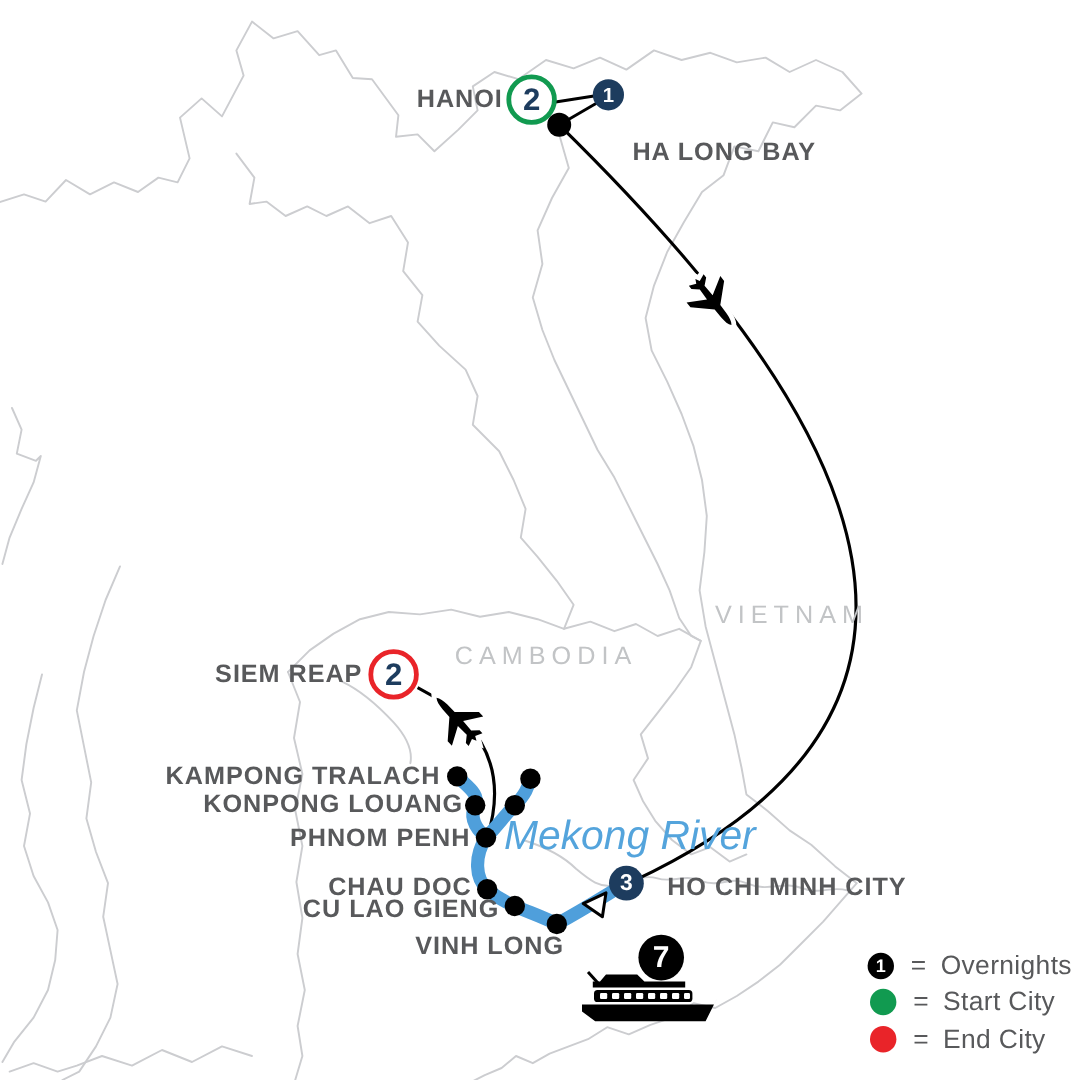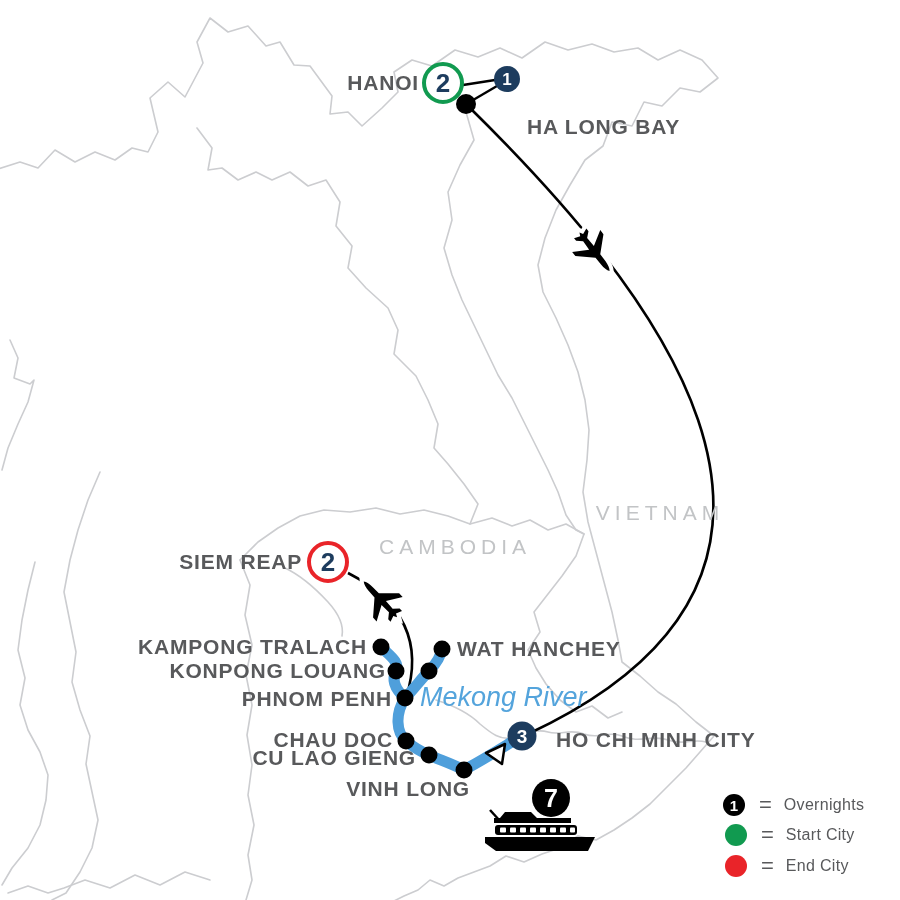--- a/index.html
+++ b/index.html
@@ -11,38 +11,38 @@
   .conn{stroke:#000;stroke-width:2.4;}
   .river{fill:none;stroke:var(--river,#4f9fdb);stroke-width:11;stroke-linecap:round;stroke-linejoin:round;}
   .dot{fill:#000;}
   .halo{fill:#fff;stroke:#fff;stroke-width:7;}
   .planebody{fill:#000;}
   .lbl{position:absolute;white-space:nowrap;transform:translateY(-50%);
        font-weight:bold;font-size:21px;letter-spacing:.8px;color:var(--city,#58595b);}
   .country{position:absolute;white-space:nowrap;transform:translate(-50%,-50%);
        font-size:21px;letter-spacing:5px;color:var(--country,#c2c4c6);font-weight:400;}
   .riverlbl{position:absolute;white-space:nowrap;transform:translateY(-50%);
-       font-style:italic;font-size:27px;color:var(--riverText,#54a4dc);}
+       font-style:italic;font-size:34px;color:var(--riverText,#54a4dc);}
   .badge{position:absolute;transform:translate(-50%,-50%);border-radius:50%;
        display:flex;align-items:center;justify-content:center;font-weight:bold;line-height:1;}
   .ring{width:34px;height:34px;background:#fff;border:4px solid;color:var(--navy,#1d3c5e);font-size:26px;}
   .ring.green{border-color:var(--green,#119a50);}
   .ring.red{border-color:var(--red,#e92429);}
   .fill{background:var(--navy,#1d3c5e);color:#fff;}
   .b-halong{width:26px;height:26px;font-size:17px;}
   .b-hcmc{width:29px;height:29px;font-size:19px;}
   .b-ship{width:38px;height:38px;font-size:25px;background:#000;color:#fff;}
   .legend-row{position:absolute;display:flex;align-items:center;height:22px;}
   .legend-dot{width:22px;height:22px;border-radius:50%;display:flex;align-items:center;
        justify-content:center;font-weight:bold;font-size:15px;color:#fff;flex:0 0 auto;}
   .legend-dot.black{background:#000;}
   .legend-dot.green{background:var(--green,#17a54f);}
   .legend-dot.red{background:var(--red,#ee1c23);}
   .legend-eq{margin:0 12px 0 14px;font-size:22px;color:var(--city,#58595b);}
-  .legend-lbl{font-size:16px;color:var(--city,#58595b);letter-spacing:.3px;}
+  .legend-lbl{font-size:22px;color:var(--city,#58595b);letter-spacing:.3px;}
 </style>
 </head>
 <body>
 
 <div id="stage">
 
   <svg width="900" height="900" viewBox="0 0 900 900">
 
     <path class="border" d="M-5 170 L20 162 38 168 55 150 75 162 95 152 115 160 132 148 148 152 158 132 150 98 168 82 185 97 203 63 197 42 210 18 228 32 248 26 266 46 280 42 294 65 310 66 332 96 330 114 348 112 362 126 382 108 398 92 394 72 412 60 432 66 455 50 478 57 500 48 522 58 545 42 568 50 592 44 614 52 638 48 658 60 680 50 702 60 718 78 700 92 680 88 662 106 644 102 632 126 612 122 603 146 585 160 570 185 556 210 545 238 538 265 543 292 556 318 568 345 578 372 585 400 589 430 587 460 583 492 588 522 596 552 604 582 612 612 618 640 622 662 640 676 658 692 676 704 696 722 714 736 700 752 686 768 668 786 650 804 632 818 614 830 596 840 578 836 560 848 542 854 524 862 506 856 490 866 474 872 458 878 444 886 430 880 418 890 404 896 392 902"></path>
     <path class="border" d="M197 128 L212 148 208 170 222 168 238 180 256 172 272 180 290 172 308 186 326 180 340 202 336 226 352 246 348 268 366 288 388 308 398 330 394 354 416 376 428 400 438 424 434 448 448 464 464 484 478 504 470 524"></path>
@@ -98,21 +98,20 @@
       <rect x="560" y="827.5" width="6" height="5" rx="1" fill="#fff"></rect>
       <rect x="570" y="827.5" width="5" height="5" rx="1" fill="#fff"></rect>
       <path d="M485 837 L595 837 L598 831 L588 851 L496 851 L485 843 Z" fill="#000"></path>
     </g>
   </svg>
 
   <div class="lbl" style="right:481px;top:83px;">HANOI</div>
   <div class="lbl" style="left:527px;top:79px;margin-top:48px;">HA LONG BAY</div>
   <div class="lbl" style="right:598px;top:562px;">SIEM REAP</div>
   <div class="lbl" style="right:533px;top:647px;margin-left:16px;">KAMPONG TRALACH</div>
-  <div class="lbl" style="left:457px;top:649px;">WAT HANCHEY</div>
   <div class="lbl" style="right:514px;top:671px;">KONPONG LOUANG</div>
   <div class="lbl" style="right:508px;top:699px;">PHNOM PENH</div>
   <div class="lbl" style="right:507px;top:740px;">CHAU DOC</div>
   <div class="lbl" style="right:484px;top:758px;">CU LAO GIENG</div>
   <div class="lbl" style="right:430px;top:789px;">VINH LONG</div>
   <div class="lbl" style="left:556px;top:740px;">HO CHI MINH CITY</div>
 
   <div class="country" style="left:660px;top:513px;">VIETNAM</div>
   <div class="country" style="left:455px;top:547px;">CAMBODIA</div>
   <div class="riverlbl" style="left:420px;top:697px;">Mekong River</div>

